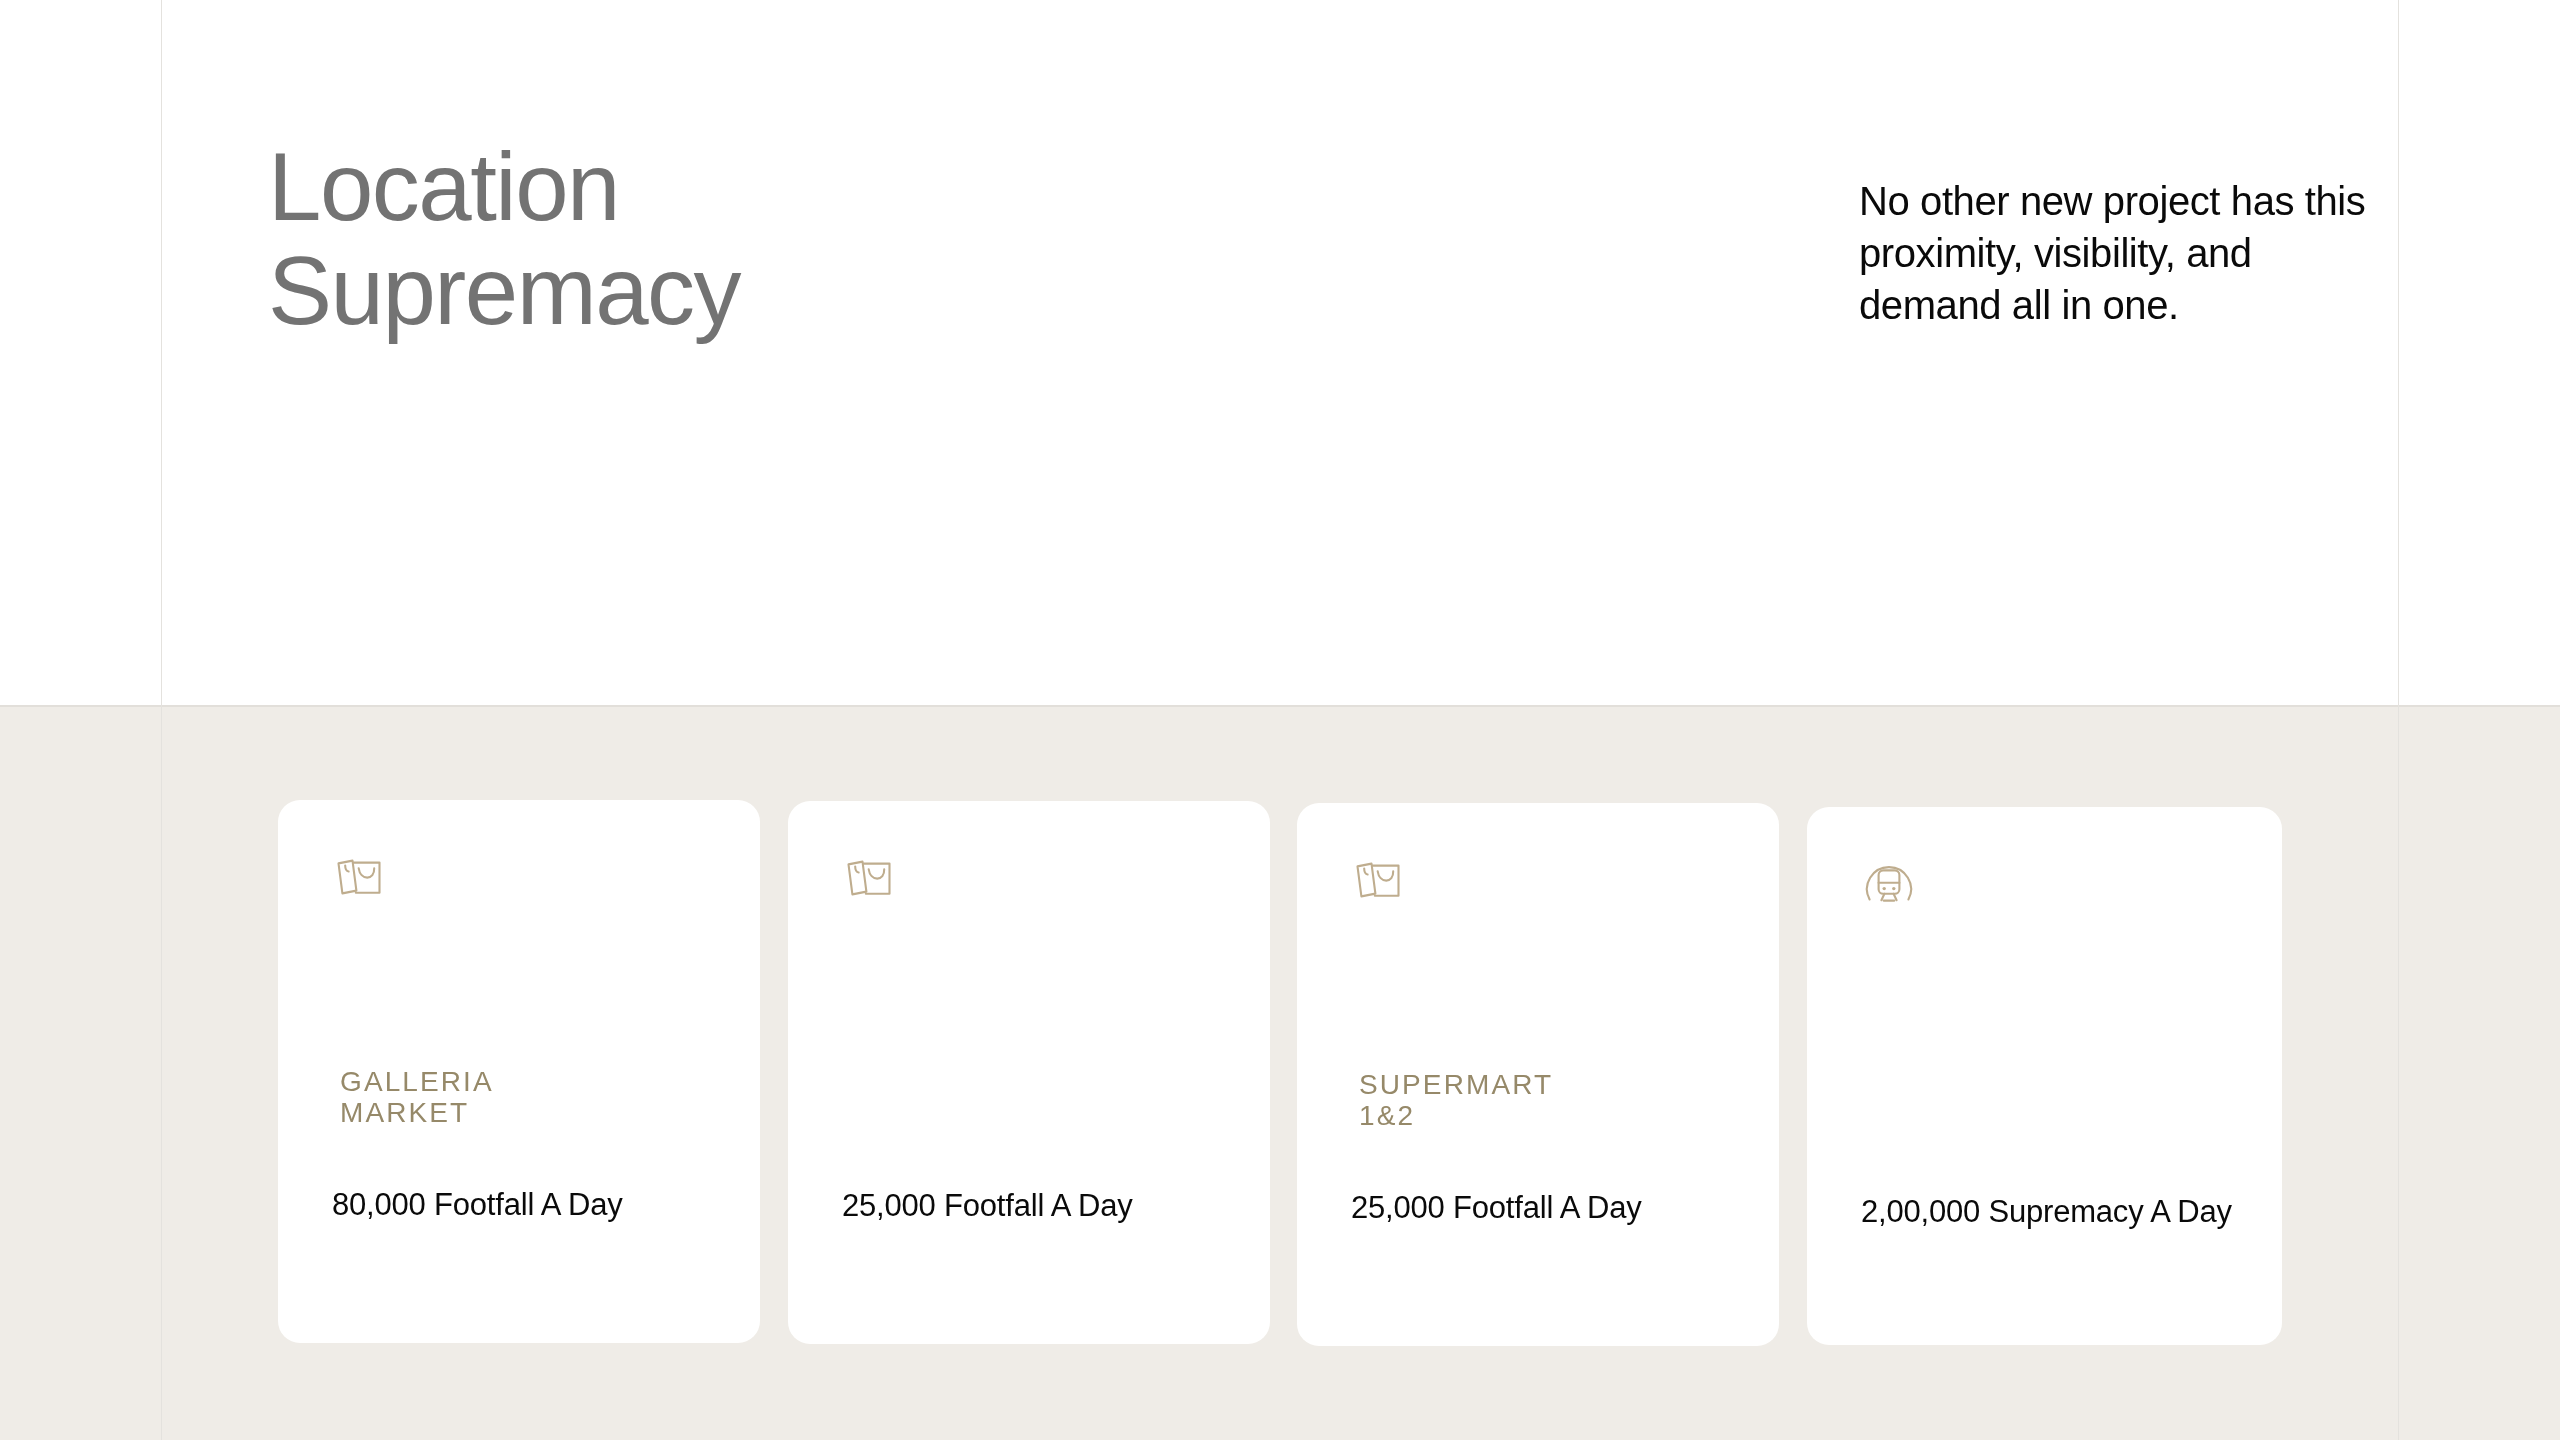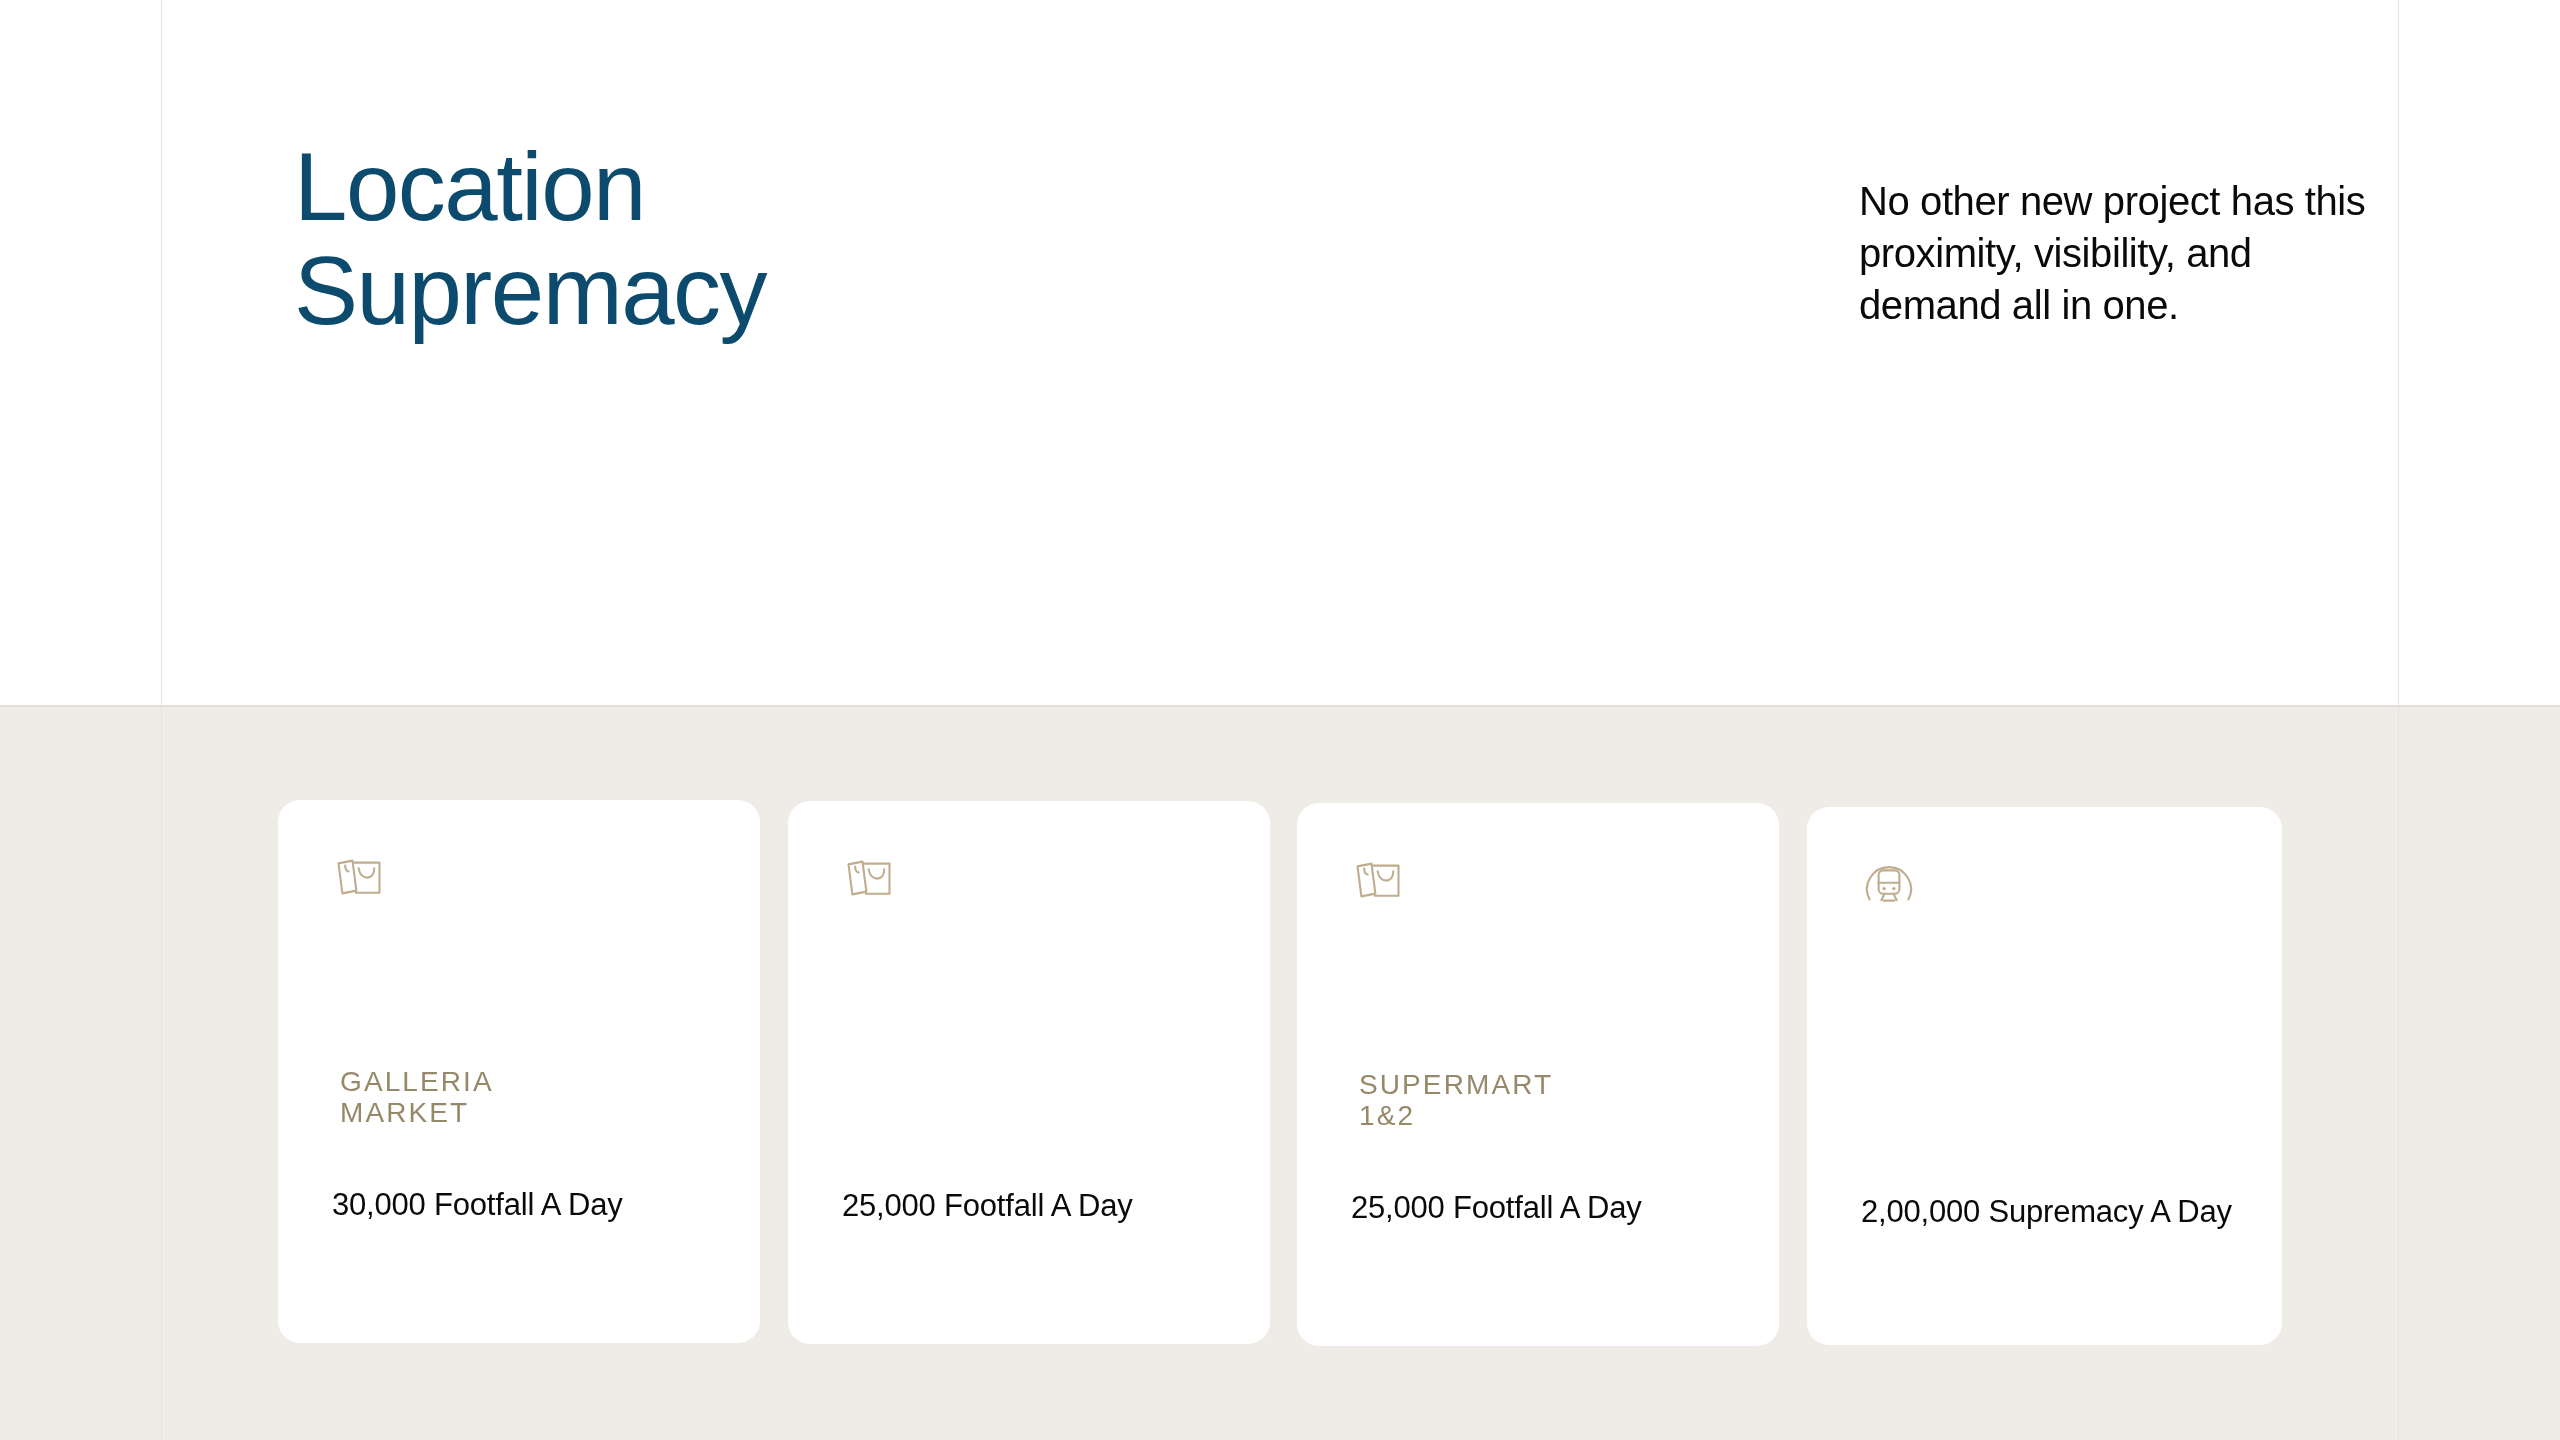--- a/index.html
+++ b/index.html
@@ -41,28 +41,28 @@
     left: 0;
     top: 0;
     width: 2560px;
     height: 705px;
     background: #ffffff;
     z-index: 2;
   }
 
   .hero-title {
     position: absolute;
-    left: 294px;
+    left: 268px;
     top: 135px;
     margin: 0;
     font-size: 96px;
     line-height: 1.08;
     font-weight: 400;
     letter-spacing: -1.5px;
-    color: #0c4a6e;
+    color: #737373;
     white-space: pre-line;
   }
 
   .hero-copy {
     position: absolute;
     left: 1847px;
     top: 163px;
     width: 520px;
     margin: 12px;
     font-size: 40px;
@@ -157,21 +157,21 @@
     <span class="card-icon">
       <svg viewBox="0 0 56 56" fill="none" stroke="currentColor" stroke-width="2.1" stroke-linecap="round" stroke-linejoin="round" aria-hidden="true">
         <path d="M6.5 13.4 L20.5 10.6 L24.4 40.6 L10.4 43.4 Z"></path>
         <path d="M13.2 15.6 c0 3.3 1.3 5.6 3.4 5.9"></path>
         <path d="M21.5 12.6 L47.5 12.6 L47.5 42.8 L23.8 42.8"></path>
         <path d="M30.2 18.4 c0.8 5.6 4.3 9.2 8.5 9.2 4.2 0 7.2 -3.6 7.0 -9.2" transform="translate(-3.5,0)"></path>
       </svg>
     </span>
     <h3 class="card-title">GALLERIA
 MARKET</h3>
-    <p class="card-stat">30,000 Footfall A Day</p>
+    <p class="card-stat">80,000 Footfall A Day</p>
   </div>
 
   <div class="card c2">
     <span class="card-icon">
       <svg viewBox="0 0 56 56" fill="none" stroke="currentColor" stroke-width="2.1" stroke-linecap="round" stroke-linejoin="round" aria-hidden="true">
         <path d="M6.5 13.4 L20.5 10.6 L24.4 40.6 L10.4 43.4 Z"></path>
         <path d="M13.2 15.6 c0 3.3 1.3 5.6 3.4 5.9"></path>
         <path d="M21.5 12.6 L47.5 12.6 L47.5 42.8 L23.8 42.8"></path>
         <path d="M30.2 18.4 c0.8 5.6 4.3 9.2 8.5 9.2 4.2 0 7.2 -3.6 7.0 -9.2" transform="translate(-3.5,0)"></path>
       </svg>

